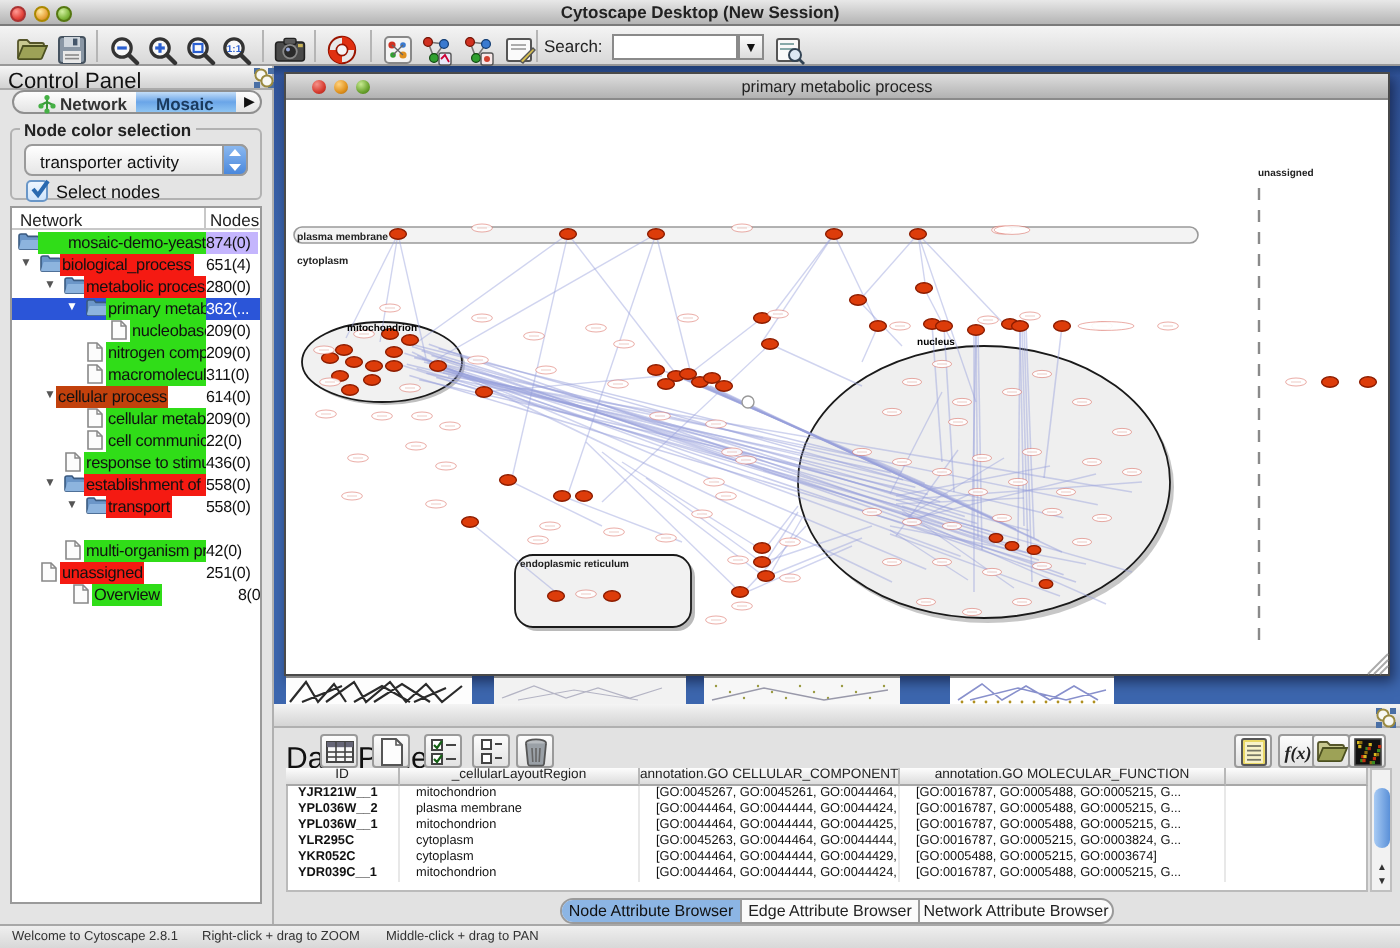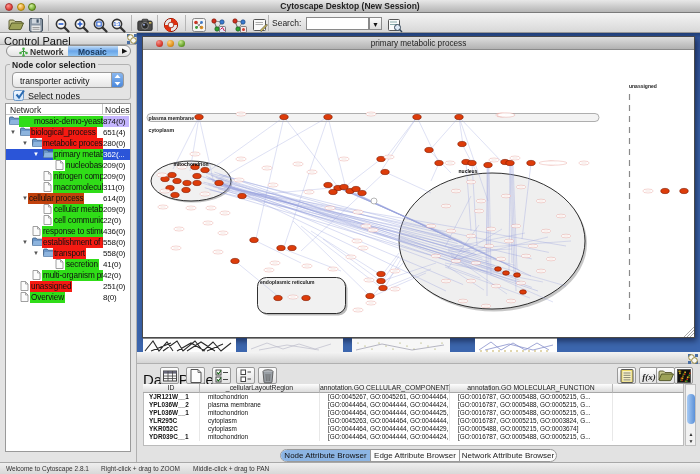--- a/index.html
+++ b/index.html
@@ -254,45 +254,37 @@
     </div>
     <div style="position:absolute;left:0px;top:144px;width:124px;height:11px;font-size:8.2px;letter-spacing:-0.15px;white-space:nowrap;overflow:hidden">
       <span style="position:absolute;left:27px;top:1.5px;font-size:6px;color:#555">▼</span>
       <span style="position:absolute;left:37px;top:0px"><svg width="11" height="9" viewBox="0 0 11 9" style="vertical-align:-1px">
           <path d="M0.5 8 L0.5 2 Q0.5 1 1.5 1 L4 1 L5 2.2 L9.5 2.2 Q10.5 2.2 10.5 3.2 L10.5 8 Q10.5 8.6 9.8 8.6 L1.2 8.6 Q0.5 8.6 0.5 8" fill="#6b96c8" stroke="#3a5a80" stroke-width="0.8"></path>
           <path d="M0.5 8 L1.8 4 L10.5 4 L10.5 8 Q10.5 8.6 9.8 8.6 L1.2 8.6 Q0.5 8.6 0.5 8" fill="#8db4de"></path>
         </svg></span>
       <span style="position:absolute;left:47px;top:0px;max-width:50px;overflow:hidden;background:#f51a12;color:#111;padding:0 1px;line-height:11px;display:inline-block">transport</span>
       <span style="position:absolute;left:97px;top:0px;width:26px;line-height:11px;font-size:8px;color:#111;background:#fff">558(0)</span>
     </div>
-    <div style="position:absolute;left:0px;top:155px;width:124px;height:11px;font-size:8.2px;letter-spacing:-0.15px;white-space:nowrap;overflow:hidden">
-      <span style="position:absolute;left:49px;top:0px"><svg width="9" height="10" viewBox="0 0 9 10" style="vertical-align:-1px">
-          <path d="M1 0.5 L5.5 0.5 L8 3 L8 9.5 L1 9.5 Z" fill="#fcfcfc" stroke="#888" stroke-width="0.8"></path>
-          <path d="M5.5 0.5 L5.5 3 L8 3" fill="none" stroke="#888" stroke-width="0.7"></path>
-        </svg></span>
-      <span style="position:absolute;left:59px;top:0px;max-width:38px;overflow:hidden;background:#30dd18;color:#111;padding:0 1px;line-height:11px;display:inline-block">secretion</span>
-      <span style="position:absolute;left:97px;top:0px;width:26px;line-height:11px;font-size:8px;color:#111;background:#fff">41(0)</span>
-    </div>
     <div style="position:absolute;left:0px;top:166px;width:124px;height:11px;font-size:8.2px;letter-spacing:-0.15px;white-space:nowrap;overflow:hidden">
       <span style="position:absolute;left:26px;top:0px"><svg width="9" height="10" viewBox="0 0 9 10" style="vertical-align:-1px">
           <path d="M1 0.5 L5.5 0.5 L8 3 L8 9.5 L1 9.5 Z" fill="#fcfcfc" stroke="#888" stroke-width="0.8"></path>
           <path d="M5.5 0.5 L5.5 3 L8 3" fill="none" stroke="#888" stroke-width="0.7"></path>
         </svg></span>
       <span style="position:absolute;left:36px;top:0px;max-width:61px;overflow:hidden;background:#30dd18;color:#111;padding:0 1px;line-height:11px;display:inline-block">multi-organism pro</span>
       <span style="position:absolute;left:97px;top:0px;width:26px;line-height:11px;font-size:8px;color:#111;background:#fff">42(0)</span>
     </div>
     <div style="position:absolute;left:0px;top:177px;width:124px;height:11px;font-size:8.2px;letter-spacing:-0.15px;white-space:nowrap;overflow:hidden">
       <span style="position:absolute;left:14px;top:0px"><svg width="9" height="10" viewBox="0 0 9 10" style="vertical-align:-1px">
           <path d="M1 0.5 L5.5 0.5 L8 3 L8 9.5 L1 9.5 Z" fill="#fcfcfc" stroke="#888" stroke-width="0.8"></path>
           <path d="M5.5 0.5 L5.5 3 L8 3" fill="none" stroke="#888" stroke-width="0.7"></path>
         </svg></span>
       <span style="position:absolute;left:24px;top:0px;max-width:73px;overflow:hidden;background:#f51a12;color:#111;padding:0 1px;line-height:11px;display:inline-block">unassigned</span>
       <span style="position:absolute;left:97px;top:0px;width:26px;line-height:11px;font-size:8px;color:#111;background:#fff">251(0)</span>
     </div>
-    <div style="position:absolute;left:0px;top:188px;width:132px;height:11px;font-size:8.2px;letter-spacing:-0.15px;white-space:nowrap;overflow:hidden">
+    <div style="position:absolute;left:16px;top:188px;width:132px;height:11px;font-size:8.2px;letter-spacing:-0.15px;white-space:nowrap;overflow:hidden">
       <span style="position:absolute;left:14px;top:0px"><svg width="9" height="10" viewBox="0 0 9 10" style="vertical-align:-1px">
           <path d="M1 0.5 L5.5 0.5 L8 3 L8 9.5 L1 9.5 Z" fill="#fcfcfc" stroke="#888" stroke-width="0.8"></path>
           <path d="M5.5 0.5 L5.5 3 L8 3" fill="none" stroke="#888" stroke-width="0.7"></path>
         </svg></span>
       <span style="position:absolute;left:24px;top:0px;max-width:73px;overflow:hidden;background:#30dd18;color:#111;padding:0 1px;line-height:11px;display:inline-block">Overview</span>
       <span style="position:absolute;left:97px;top:0px;width:26px;line-height:11px;font-size:8px;color:#111;background:#fff">8(0)</span>
     </div>
 </div>
 
 <div class="abs" style="left:137px;top:33px;width:563px;height:319px;background:linear-gradient(#1f3f78,#31549a 1.5%,#3c66ae 30%,#3c66ae)"></div>

